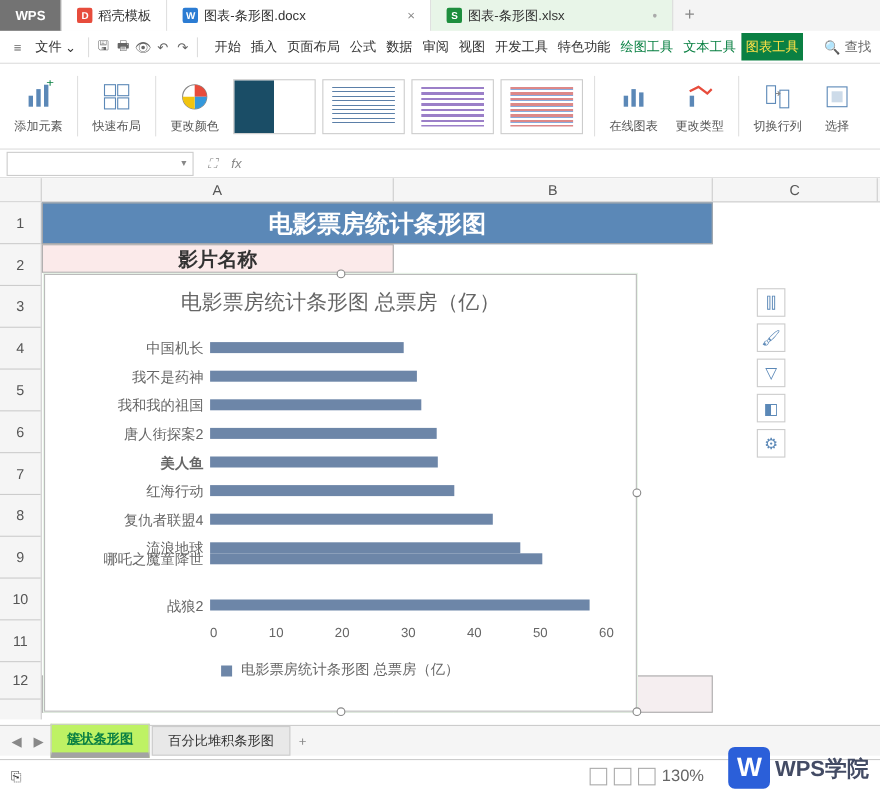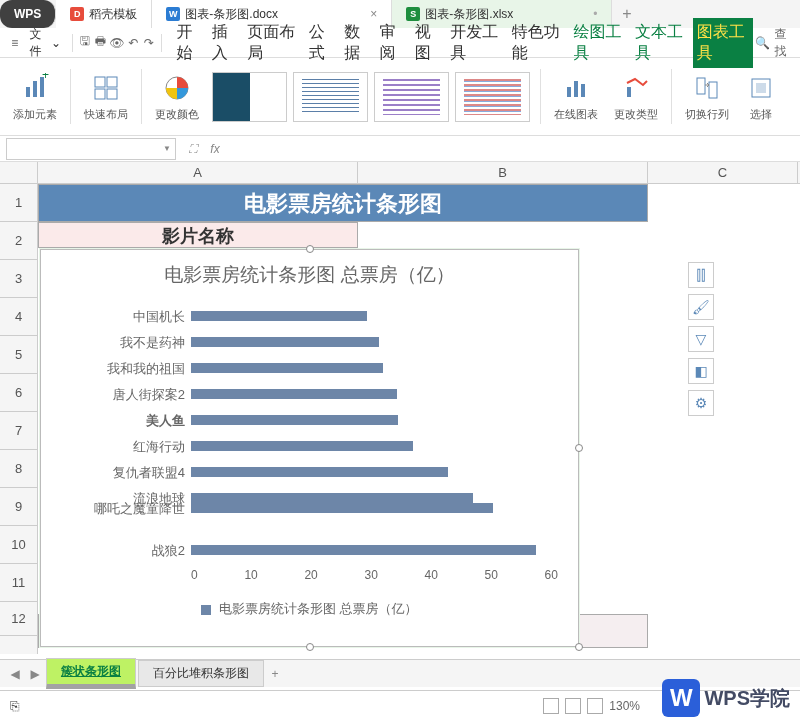--- a/index.html
+++ b/index.html
@@ -1,38 +1,38 @@
 <!DOCTYPE html>
 <html><head>
 <meta charset="utf-8">
 <style>
 * { margin: 0; padding: 0; box-sizing: border-box; font-family: "Microsoft YaHei", sans-serif; }
 body { width: 800px; height: 723px; background: #fff; overflow: hidden; font-size: 12px; color: #333; }
 
 
 .titlebar { height: 28px; background: #f4f4f4; display: flex; align-items: stretch; }
 .titlebar-tab { display: flex; align-items: center; padding: 0 14px; gap: 5px; font-size: 12px; cursor: pointer; border-right: 1px solid #ddd; }
-.tt-wps { background: #404040; color: #fff; font-weight: bold; border-radius: 12px; }
+.tt-wps { background: #737373; color: #fff; font-weight: bold; }
 .tt-dk { background: #fff; }
 .tt-docx { background: #fff; width: 240px; justify-content: flex-start; }
 .tt-xlsx { background: #e8f5e8; width: 220px; justify-content: flex-start; }
 .icon-sq { width: 14px; height: 14px; border-radius: 2px; display: inline-flex; align-items: center; justify-content: center; color: #fff; font-size: 9px; font-weight: bold; }
 .ic-red { background: #e74c3c; }
 .ic-blue { background: #2b7cd3; }
 .ic-green { background: #1e8e3e; }
 .tt-close { margin-left: auto; color: #888; }
 .tt-add { padding: 0 10px; display: flex; align-items: center; color: #888; font-size: 16px; }
 
 
 .menubar { height: 30px; display: flex; align-items: center; border-bottom: 1px solid #ddd; padding: 0 8px; gap: 2px; }
 .menu-file { display: flex; align-items: center; gap: 3px; padding: 0 6px; }
 .menu-sep { width: 1px; height: 18px; background: #ddd; margin: 0 3px; }
 .menu-ic { width: 16px; height: 16px; display: inline-flex; align-items: center; justify-content: center; color: #666; }
 .tabs-row { display: flex; align-items: center; gap: 1px; margin-left: 6px; }
-.rtab { padding: 4px 4px; font-size: 16px; cursor: pointer; }
+.rtab { padding: 4px 4px; font-size: 12px; cursor: pointer; }
 .rtab.green { color: #0a8043; }
 .rtab.active { background: #0a8043; color: #fde047; }
 .search-box { margin-left: auto; display: flex; align-items: center; gap: 4px; color: #666; }
 
 
 .ribbon { height: 78px; border-bottom: 1px solid #ddd; display: flex; align-items: center; padding: 4px 10px; gap: 10px; overflow: hidden; }
 .rgrp { display: flex; flex-direction: column; align-items: center; gap: 3px; font-size: 11px; color: #555; padding: 0 3px; }
 .rgrp .ric { width: 32px; height: 32px; display: flex; align-items: center; justify-content: center; }
 .rsep { width: 1px; height: 55px; background: #e0e0e0; }
 .thumbs { display: flex; gap: 6px; }
@@ -91,21 +91,21 @@
 
 .sheettabs { position: absolute; left: 0; right: 0; top: 659px; height: 28px; border-top: 1px solid #ccc; display: flex; align-items: center; background: #f5f5f5; padding-left: 6px; gap: 2px; }
 .st-nav { width: 18px; text-align: center; color: #888; cursor: pointer; }
 .stab { padding: 4px 14px; font-size: 12px; background: #e8e8e8; border: 1px solid #ccc; cursor: pointer; }
 .stab.active { background: #bef264; color: #0a8043; border-bottom: 5px solid #a3a3a3; font-weight: bold; text-decoration: underline; }
 
 
 .statusbar { position: absolute; left: 0; right: 0; top: 690px; height: 30px; border-top: 1px solid #ccc; display: flex; align-items: center; padding: 0 10px; background: #fff; }
 .wps-logo { position: absolute; right: 10px; bottom: 3px; display: flex; align-items: center; gap: 4px; font-size: 20px; font-weight: bold; color: #434b64; }
 .wps-logo-ic { width: 38px; height: 38px; background: #2b5fd9; border-radius: 6px; color: #fff; display: flex; align-items: center; justify-content: center; font-size: 24px; font-weight: bold; }
-.zoom { margin-left: auto; margin-right: 150px; display: flex; align-items: center; gap: 6px; color: #666; font-size: 12px; padding-left: 30px; }
+.zoom { margin-left: auto; margin-right: 150px; display: flex; align-items: center; gap: 6px; color: #666; font-size: 15px; padding-left: 30px; }
 .zoom-ic { width: 16px; height: 16px; border: 1px solid #aaa; display: inline-block; }
 </style>
 </head>
 <body>
 
 <div class="titlebar">
   <div class="titlebar-tab tt-wps">WPS</div>
   <div class="titlebar-tab tt-dk">
     <span class="icon-sq ic-red">D</span>
     <span>稻壳模板</span>

